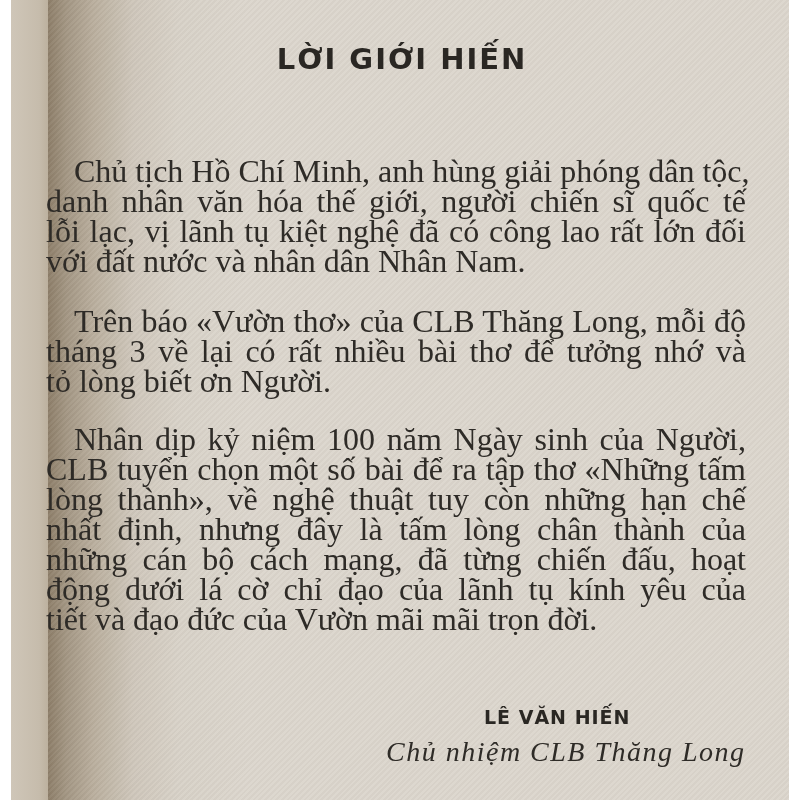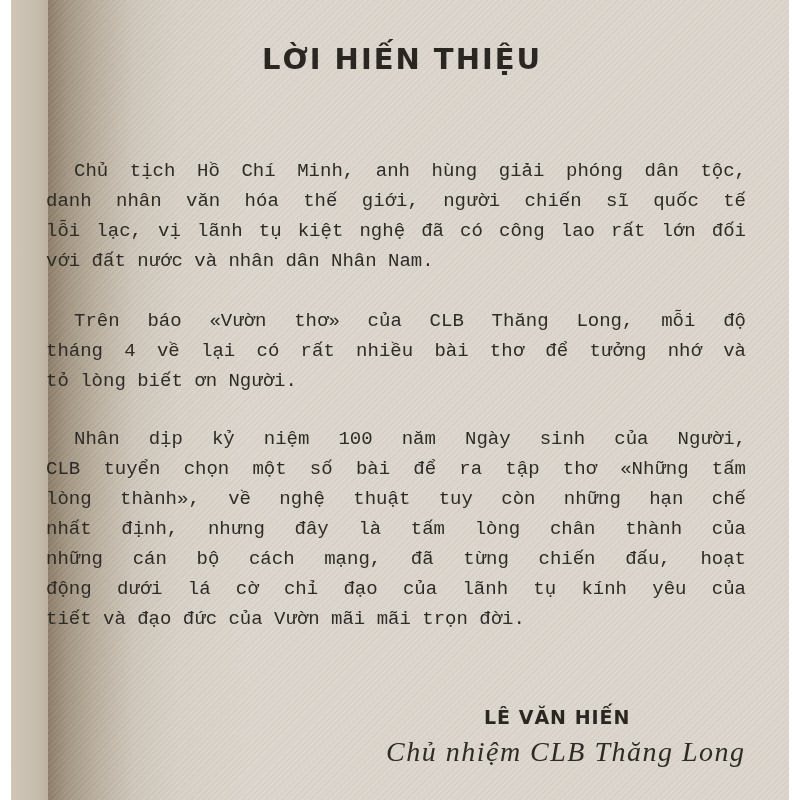--- a/index.html
+++ b/index.html
@@ -64,22 +64,22 @@
       font-size: 29px;
       letter-spacing: 2px;
       color: #2a2723;
       padding-left: 4px;
       box-sizing: border-box;
     }
     .body-text {
       position: absolute;
       left: 46px;
       width: 700px;
-      font-family: Liberation Mono, monospace;
-      font-size: 19px;
+      font-family: Liberation Serif, serif;
+      font-size: 32px;
       line-height: 30px;
       color: #2e2b27;
       text-align: justify;
       text-align-last: justify;
     }
     .body-text .line {
       display: block;
       white-space: nowrap;
       text-align: justify;
       text-align-last: justify;
@@ -115,32 +115,32 @@
     }
   </style>
 </head>
 <body>
 
 <div class="stage">
   <div class="prev-page"></div>
   <div class="page"></div>
   <div class="right-margin"></div>
 
-  <h1 class="title" style="margin:0;">LỜI HIẾN THIỆU</h1>
+  <h1 class="title" style="margin:0;">LỜI GIỚI HIẾN</h1>
 
   <div class="body-text" id="para-1">
     <span class="line first">Chủ tịch Hồ Chí Minh, anh hùng giải phóng dân tộc,</span>
     <span class="line">danh nhân văn hóa thế giới, người chiến sĩ quốc tế</span>
     <span class="line">lỗi lạc, vị lãnh tụ kiệt nghệ đã có công lao rất lớn đối</span>
     <span class="line last">với đất nước và nhân dân Nhân Nam.</span>
   </div>
 
   <div class="body-text" id="para-2">
     <span class="line first">Trên báo «Vườn thơ» của CLB Thăng Long, mỗi độ</span>
-    <span class="line">tháng 4 về lại có rất nhiều bài thơ để tưởng nhớ và</span>
+    <span class="line">tháng 3 về lại có rất nhiều bài thơ để tưởng nhớ và</span>
     <span class="line last">tỏ lòng biết ơn Người.</span>
   </div>
 
   <div class="body-text" id="para-3">
     <span class="line first">Nhân dịp kỷ niệm 100 năm Ngày sinh của Người,</span>
     <span class="line">CLB tuyển chọn một số bài để ra tập thơ «Những tấm</span>
     <span class="line">lòng thành», về nghệ thuật tuy còn những hạn chế</span>
     <span class="line">nhất định, nhưng đây là tấm lòng chân thành của</span>
     <span class="line">những cán bộ cách mạng, đã từng chiến đấu, hoạt</span>
     <span class="line">động dưới lá cờ chỉ đạo của lãnh tụ kính yêu của</span>

